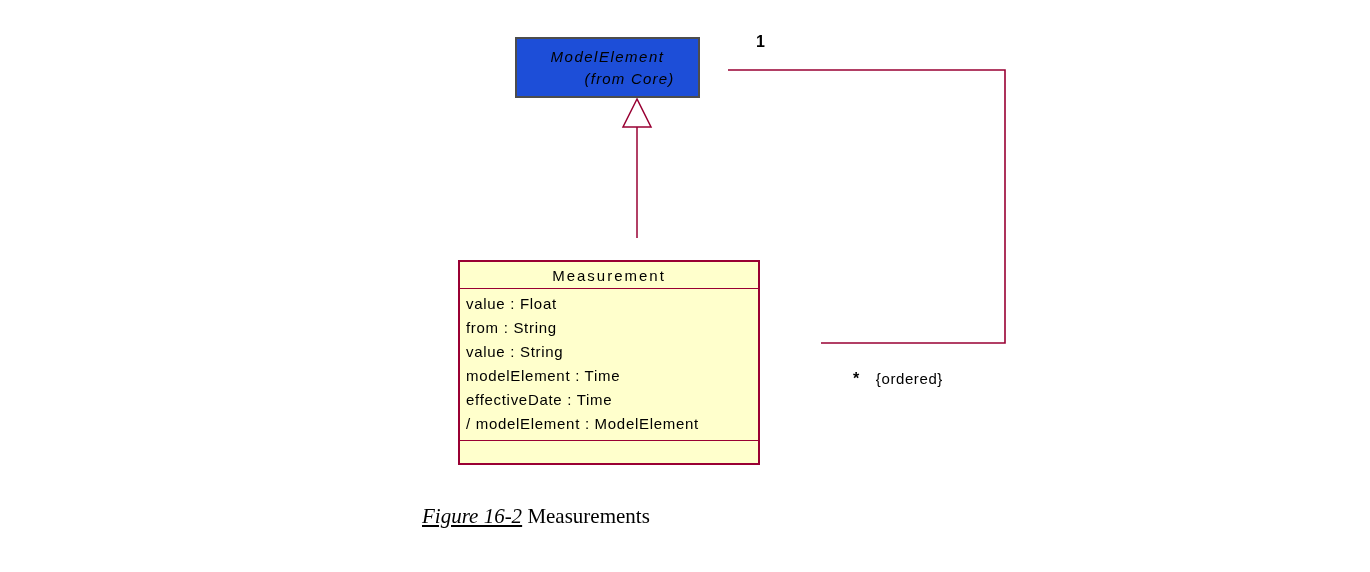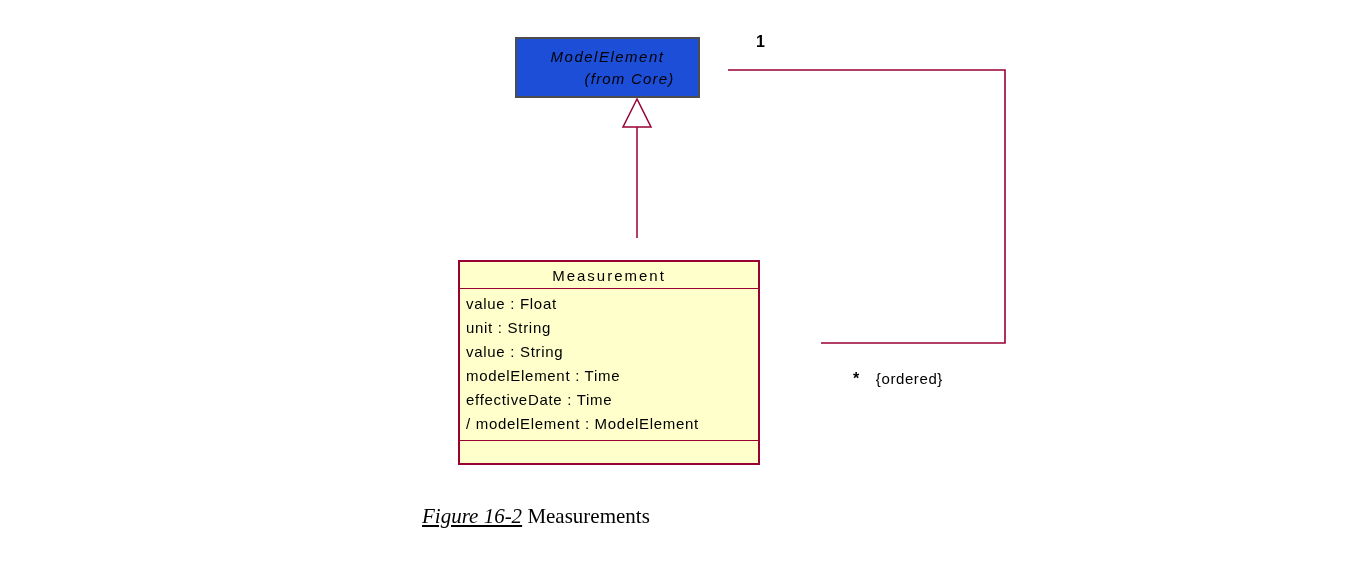--- a/index.html
+++ b/index.html
@@ -128,21 +128,21 @@
     <div class="cls-name">ModelElement</div>
     <div class="cls-pkg">(from Core)</div>
   </div>
 
   <div class="mult-one">1</div>
 
   <div class="measurement-box">
     <div class="title-compartment">Measurement</div>
     <div class="attr-compartment">
       <div class="attr-row">value : Float</div>
-      <div class="attr-row">unit : String</div>
+      <div class="attr-row">from : String</div>
       <div class="attr-row">value : String</div>
       <div class="attr-row">modelElement : Time</div>
       <div class="attr-row">effectiveDate : Time</div>
       <div class="attr-row">/ modelElement : ModelElement</div>
     </div>
     <div class="ops-compartment"></div>
   </div>
 
   <div class="mult-many">
     <span class="star">*</span><span class="constraint">{ordered}</span>

